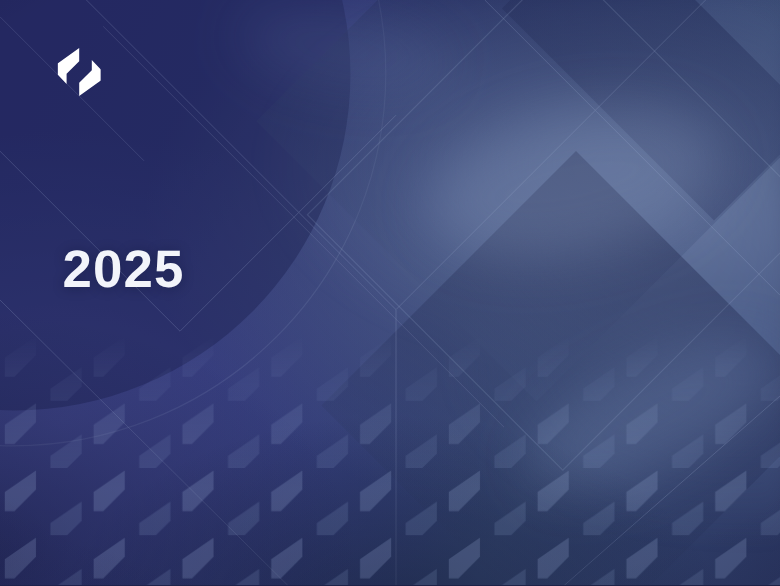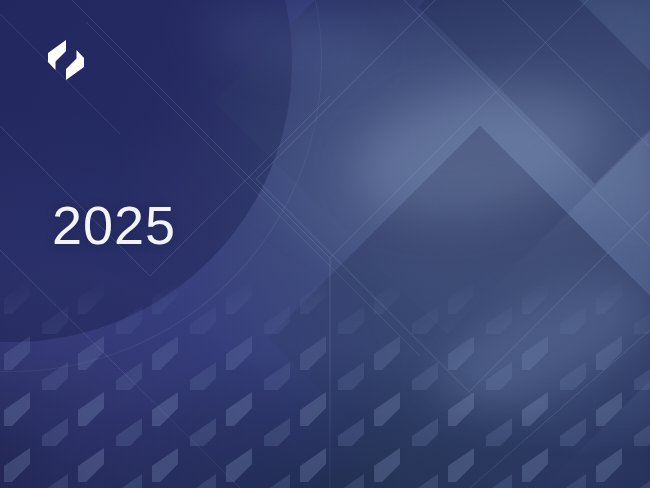--- a/index.html
+++ b/index.html
@@ -192,23 +192,23 @@
     font-size: 54px;
     line-height: 58px;
     font-weight: 300;
     letter-spacing: 0.5px;
     text-shadow: 0 1px 10px rgba(10,14,40,0.35);
   }
   .title-line { display: block; white-space: nowrap; }
 
   .year {
     color: #f2f4fa;
-    font-size: 54px;
+    font-size: 44px;
     line-height: 58px;
-    font-weight: 400;
+    font-weight: 700;
     letter-spacing: 1px;
     padding-right: 12px;
     text-shadow: 0 1px 10px rgba(10,14,40,0.35);
   }
 </style>
 </head>
 <body>
 
 <div class="cover">
 

